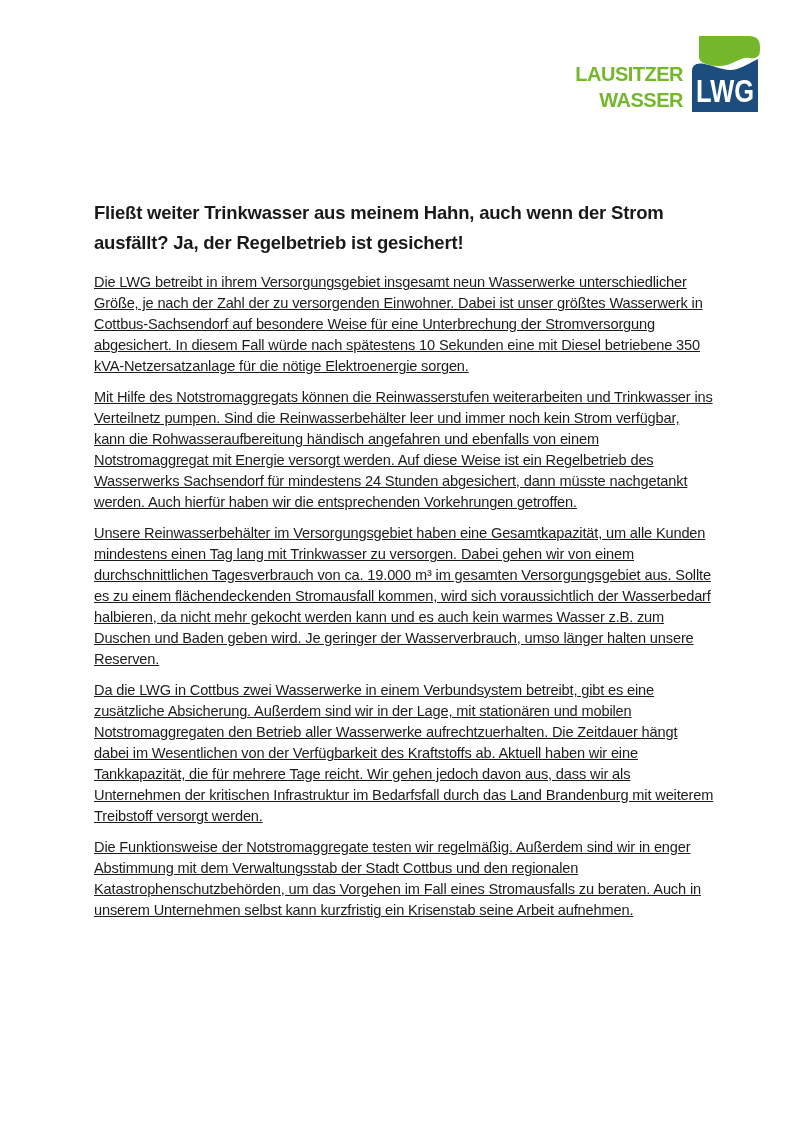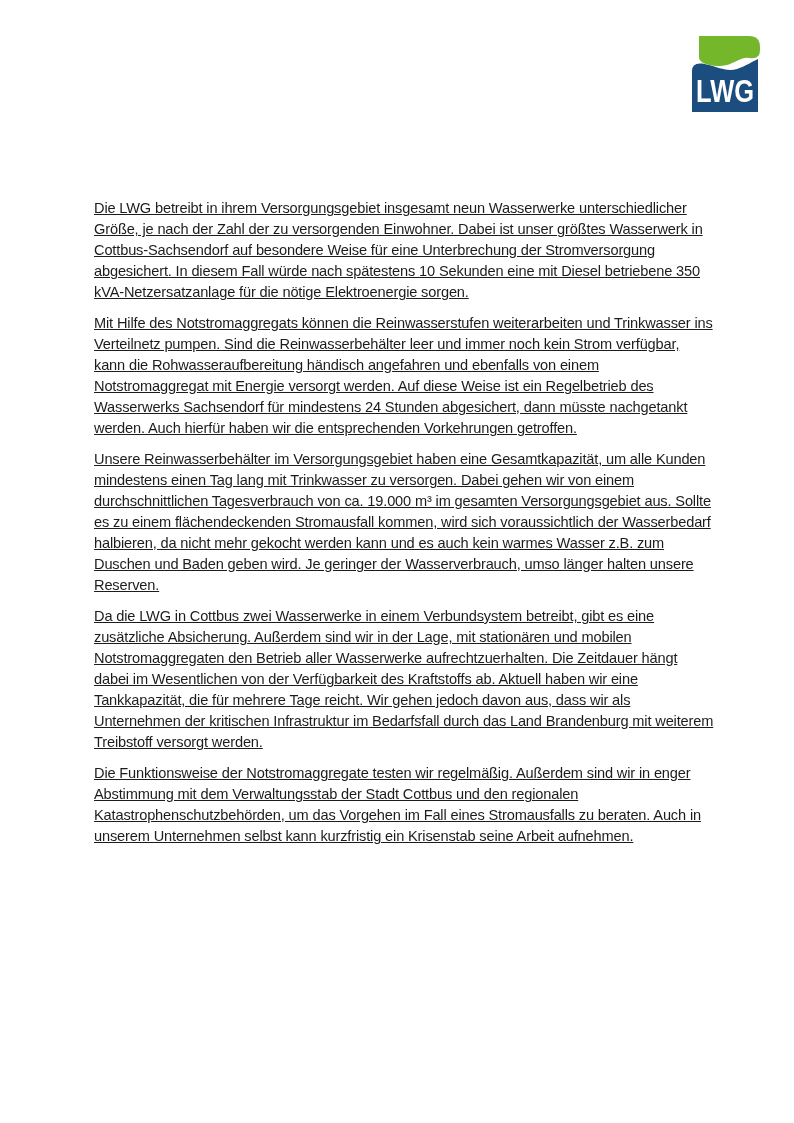--- a/index.html
+++ b/index.html
@@ -69,31 +69,36 @@
     margin: 0 0 10px 0;
     text-decoration: underline;
   }
 </style>
 </head>
 <body>
 
 <div class="page">
 
   <div class="logo">
+    <div class="wordmark" style="color: rgb(117, 183, 43);">
+      <div>LAUSITZER</div>
+      <div>WASSER</div>
+    </div>
     <svg class="logo-mark" viewBox="0 0 68 76" xmlns="http://www.w3.org/2000/svg" aria-hidden="true">
 
       <path d="M0,76 V35 Q0,26.5 10,27.5 C22,29 33,36.5 45,33 C54,30 61,25 66,23 V76 Z" fill="#1b4d7f"></path>
 
       <path d="M7,0 H57 Q68,0 68,11 V14 Q68,24 57,22 C48,20.5 40,31 26,30 Q7,29 7,21 Z" fill="#75b72b"></path>
 
       <text x="33" y="66" font-size="32" text-anchor="middle" textLength="58" lengthAdjust="spacingAndGlyphs">LWG</text>
     </svg>
   </div>
 
   <div class="content">
+    <h1 class="doc-heading">Fließt weiter Trinkwasser aus meinem Hahn, auch wenn der Strom ausfällt? Ja, der Regelbetrieb ist gesichert!</h1>
     <p class="doc-paragraph">Die LWG betreibt in ihrem Versorgungsgebiet insgesamt neun Wasserwerke unterschiedlicher Größe, je nach der Zahl der zu versorgenden Einwohner. Dabei ist unser größtes Wasserwerk in Cottbus-Sachsendorf auf besondere Weise für eine Unterbrechung der Stromversorgung abgesichert. In diesem Fall würde nach spätestens 10 Sekunden eine mit Diesel betriebene 350 kVA-Netzersatzanlage für die nötige Elektroenergie sorgen.</p>
     <p class="doc-paragraph">Mit Hilfe des Notstromaggregats können die Reinwasserstufen weiterarbeiten und Trinkwasser ins Verteilnetz pumpen. Sind die Reinwasserbehälter leer und immer noch kein Strom verfügbar, kann die Rohwasseraufbereitung händisch angefahren und ebenfalls von einem Notstromaggregat mit Energie versorgt werden. Auf diese Weise ist ein Regelbetrieb des Wasserwerks Sachsendorf für mindestens 24 Stunden abgesichert, dann müsste nachgetankt werden. Auch hierfür haben wir die entsprechenden Vorkehrungen getroffen.</p>
     <p class="doc-paragraph">Unsere Reinwasserbehälter im Versorgungsgebiet haben eine Gesamtkapazität, um alle Kunden mindestens einen Tag lang mit Trinkwasser zu versorgen. Dabei gehen wir von einem durchschnittlichen Tagesverbrauch von ca. 19.000 m³ im gesamten Versorgungsgebiet aus. Sollte es zu einem flächendeckenden Stromausfall kommen, wird sich voraussichtlich der Wasserbedarf halbieren, da nicht mehr gekocht werden kann und es auch kein warmes Wasser z.B. zum Duschen und Baden geben wird. Je geringer der Wasserverbrauch, umso länger halten unsere Reserven.</p>
     <p class="doc-paragraph">Da die LWG in Cottbus zwei Wasserwerke in einem Verbundsystem betreibt, gibt es eine zusätzliche Absicherung. Außerdem sind wir in der Lage, mit stationären und mobilen Notstromaggregaten den Betrieb aller Wasserwerke aufrechtzuerhalten. Die Zeitdauer hängt dabei im Wesentlichen von der Verfügbarkeit des Kraftstoffs ab. Aktuell haben wir eine Tankkapazität, die für mehrere Tage reicht. Wir gehen jedoch davon aus, dass wir als Unternehmen der kritischen Infrastruktur im Bedarfsfall durch das Land Brandenburg mit weiterem Treibstoff versorgt werden.</p>
     <p class="doc-paragraph">Die Funktionsweise der Notstromaggregate testen wir regelmäßig. Außerdem sind wir in enger Abstimmung mit dem Verwaltungsstab der Stadt Cottbus und den regionalen Katastrophenschutzbehörden, um das Vorgehen im Fall eines Stromausfalls zu beraten. Auch in unserem Unternehmen selbst kann kurzfristig ein Krisenstab seine Arbeit aufnehmen.</p>
   </div>
 
 </div>
 
 </body></html>

